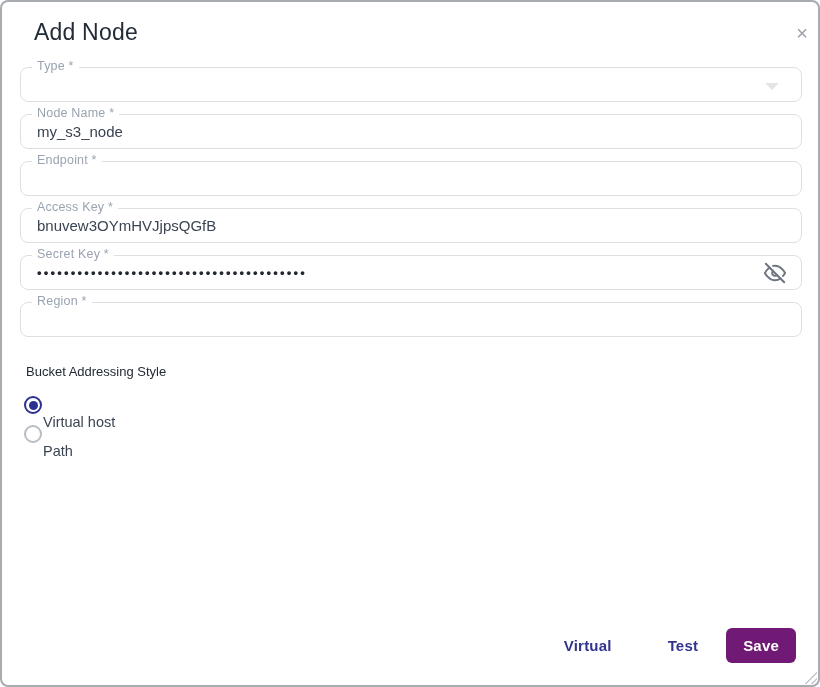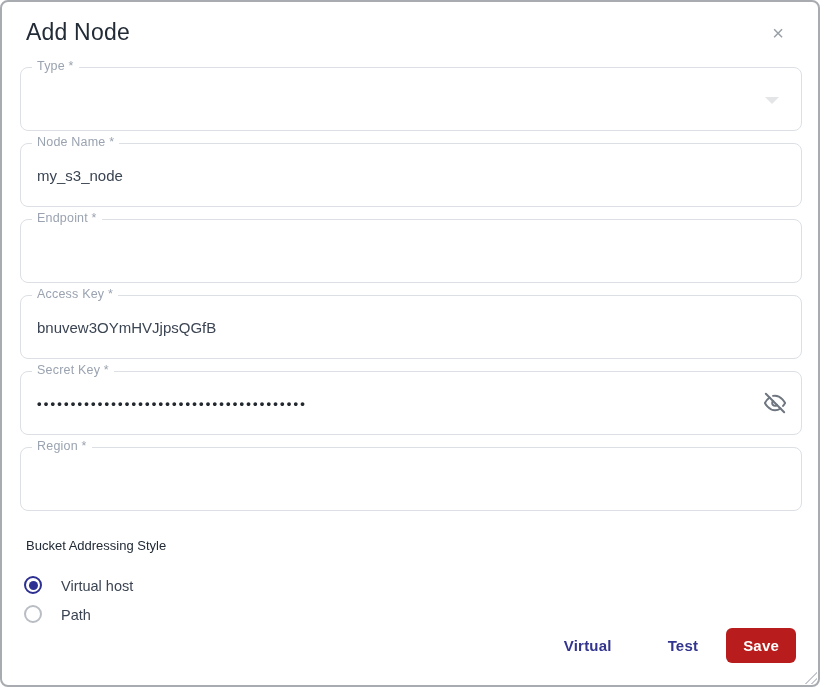--- a/index.html
+++ b/index.html
@@ -7,33 +7,34 @@
   .dialog{
     position:relative;
     width:820px;height:687px;
     background:#fff;
     border:2px solid #a8acb1;
     border-radius:8px;
     overflow:hidden;
   }
   .dialog-header{
     display:flex;justify-content:space-between;align-items:flex-start;
-    padding:17px 32px 0 24px;
+    padding:17px 8px 0 24px;
+    margin-left:8px;
   }
   .dialog-title{
     font-size:23px;color:#222b36;font-weight:500;letter-spacing:.2px;
   }
   .close-btn{
     color:#9aa0a8;font-size:20px;line-height:20px;cursor:pointer;
     padding:4px 2px;user-select:none;font-weight:400;
   }
   .fields{margin:20px 16px 0 18px;}
   .field{
     position:relative;
-    height:64px;
+    height:35px;
     border:1px solid #dcdfe4;
     border-radius:8px;
     margin-bottom:12px;
     background:#fff;
   }
   .field-label{
     position:absolute;top:-9px;left:11px;
     background:#fff;padding:0 5px;
     font-size:12.5px;color:#9aa3b0;letter-spacing:.2px;
   }
@@ -57,21 +58,21 @@
     position:absolute;right:12px;top:50%;transform:translateY(-50%);
     width:28px;height:28px;display:flex;align-items:center;justify-content:center;
     color:#6f7680;cursor:pointer;
   }
   .section-heading{
     margin:27px 0 0 24px;
     font-size:13px;color:#222b36;font-weight:500;
   }
   .radio-group{margin:17px 0 0 22px;}
   .radio-row{
-    display:flex;align-items:flex-end;height:24px;margin-bottom:5px;cursor:pointer;
+    display:flex;align-items:flex-start;height:24px;margin-bottom:5px;cursor:pointer;flex-direction:column;
   }
   .radio-outer{
     width:18px;height:18px;border-radius:50%;
     border:2px solid #b9bdc4;background:#fff;
     display:flex;align-items:center;justify-content:center;
     flex:0 0 auto;
   }
   .radio-row.selected .radio-outer{border-color:#2d3092;}
   .radio-dot{width:9px;height:9px;border-radius:50%;background:transparent;}
   .radio-row.selected .radio-dot{background:#2d3092;}
@@ -81,21 +82,21 @@
     display:flex;align-items:center;
   }
   .text-btn{
     background:none;border:none;cursor:pointer;
     color:#32348e;font-weight:700;font-size:15px;letter-spacing:.2px;
     padding:8px 10px;
   }
   .text-btn.cancel{margin-right:36px;}
   .text-btn.test{margin-right:18px;}
   .filled-btn{
-    background:#b91c1c;color:#fff;border:none;cursor:pointer;
+    background:#701a75;color:#fff;border:none;cursor:pointer;
     font-weight:700;font-size:15px;letter-spacing:.2px;
     padding:9px 17px;border-radius:6px;
   }
   .resize-grip{
     position:absolute;right:1px;bottom:1px;width:13px;height:13px;
     background:repeating-linear-gradient(-45deg,transparent 0 3px,#c7cad0 3px 4.5px);
     clip-path:polygon(100% 0,100% 100%,0 100%);
   }
 </style>
 </head>

